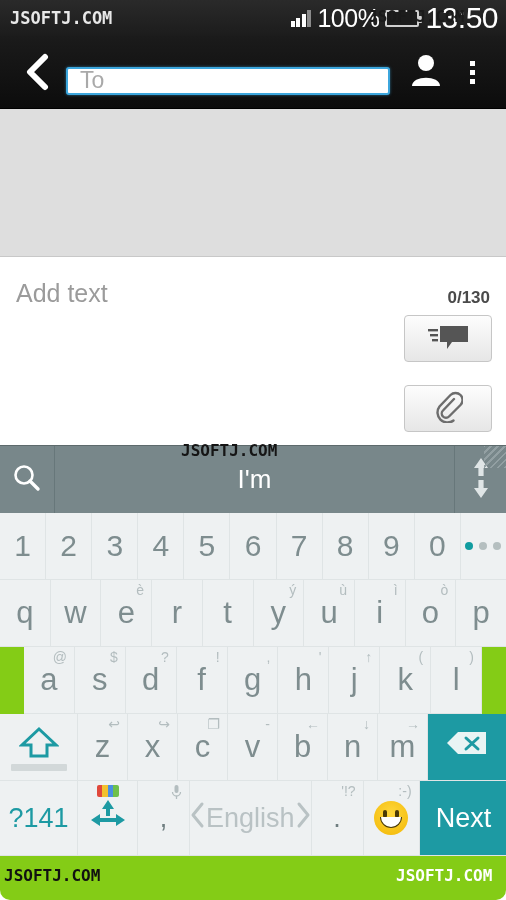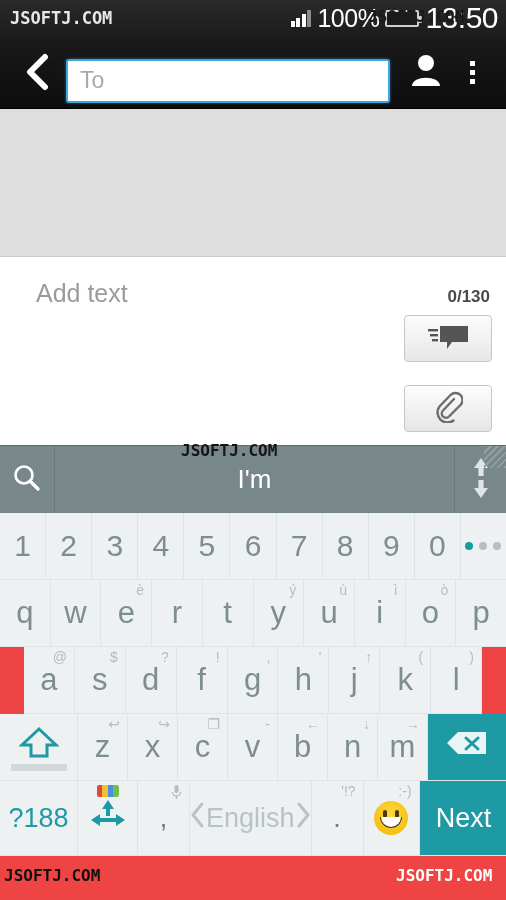--- a/index.html
+++ b/index.html
@@ -51,55 +51,55 @@
     background:linear-gradient(#1b1b1b,#0c0c0c);
     display:flex; align-items:center; padding:0 14px;
     border-bottom:1px solid #000;
   }
   #back-button {
     width:46px; height:46px; display:flex; align-items:center; justify-content:center;
     flex:0 0 auto;
   }
   #back-button svg { display:block; }
   #to-field {
-    flex:1 1 auto; height:44px; margin:17px 10px 0 6px;
+    flex:1 1 auto; height:28px; margin:17px 10px 0 6px;
     background:#fff; border:2px solid #3ca6dd; border-radius:3px;
     display:flex; align-items:center; padding:0 12px;
     box-shadow:0 0 3px rgba(60,166,221,.6);
   }
   #to-placeholder { color:#a9a9a9; font-size:23px; }
   #contacts-button { width:52px; display:flex; align-items:center; justify-content:center; }
   #overflow-button { width:40px; display:flex; flex-direction:column; align-items:center; justify-content:center; gap:4px; }
   #overflow-button b { display:block; width:5px; height:5px; background:#fff; }
 
   
   #conversation-area {
     width:506px; height:148px; background:#dedede;
     border-bottom:1px solid #c8c8c8;
   }
 
   
   #compose-area {
     width:506px; height:188px; background:#fff; position:relative;
     padding:22px 16px 0 16px;
   }
-  #compose-head { display:flex; align-items:center;margin-left:20px; }
+  #compose-head { display:flex; align-items:flex-end; }
   #add-text-placeholder { color:#9b9b9b; font-size:25px; }
   #char-counter { margin-left:auto; color:#4a4a4a; font-size:17px; font-weight:700; padding-top:6px; }
   .compose-btn {
     position:absolute; right:14px;
     width:88px; height:47px; border:1px solid #c6c6c6; border-radius:4px;
     background:linear-gradient(#fdfdfd,#e6e6e6);
     display:flex; align-items:center; justify-content:center;
   }
   #quick-text-button { top:58px; }
   #attach-button { top:128px; }
 
   
-  #keyboard { width:506px; height:455px; background:#ef4444; position:relative; }
+  #keyboard { width:506px; height:455px; background:#84cc16; position:relative;border-radius:10px; }
 
   #suggestion-bar {
     height:68px; background:#78878a; display:flex; align-items:stretch;
     border-top:1px solid #5d6a6c; position:relative;
   }
   #suggestion-search {
     width:55px; display:flex; align-items:center; justify-content:center;
     border-right:1px solid #67777a;
   }
   .suggestion {
@@ -427,21 +427,21 @@
         <svg width="44" height="28" viewBox="0 0 44 28">
           <path d="M13 3 H41 V25 H13 L2 14 Z" fill="#e9f4f4"></path>
           <line x1="21" y1="9" x2="33" y2="20" stroke="#1d9aa3" stroke-width="3" stroke-linecap="round"></line>
           <line x1="33" y1="9" x2="21" y2="20" stroke="#1d9aa3" stroke-width="3" stroke-linecap="round"></line>
         </svg>
       </span>
     </div>
   </div>
 
   <div class="key-row" id="bottom-row">
-    <div class="key sym-key">?188</div>
+    <div class="key sym-key">?141</div>
     <div class="key cursor-key">
       <span id="lang-chip">
           <b></b>
           <b></b>
           <b></b>
           <b></b>
         </span>
       <span>
         <svg width="40" height="38" viewBox="0 0 40 38">
           <g fill="#1d9aa3">

